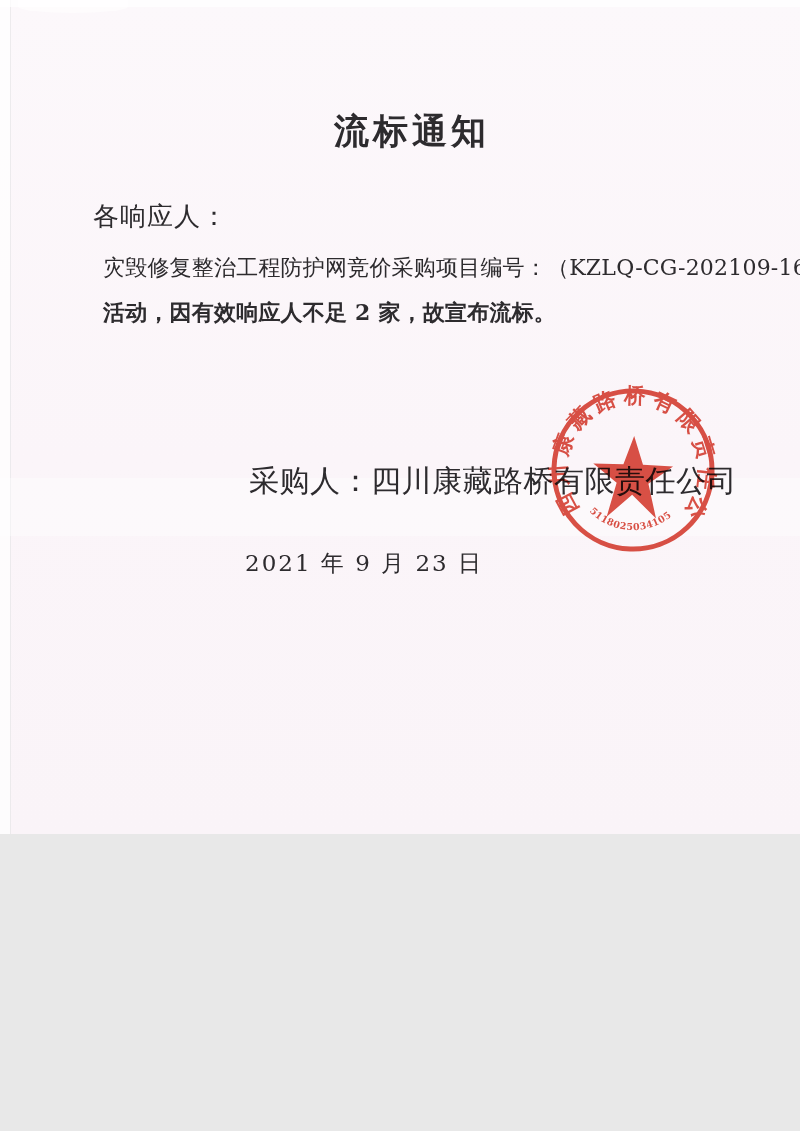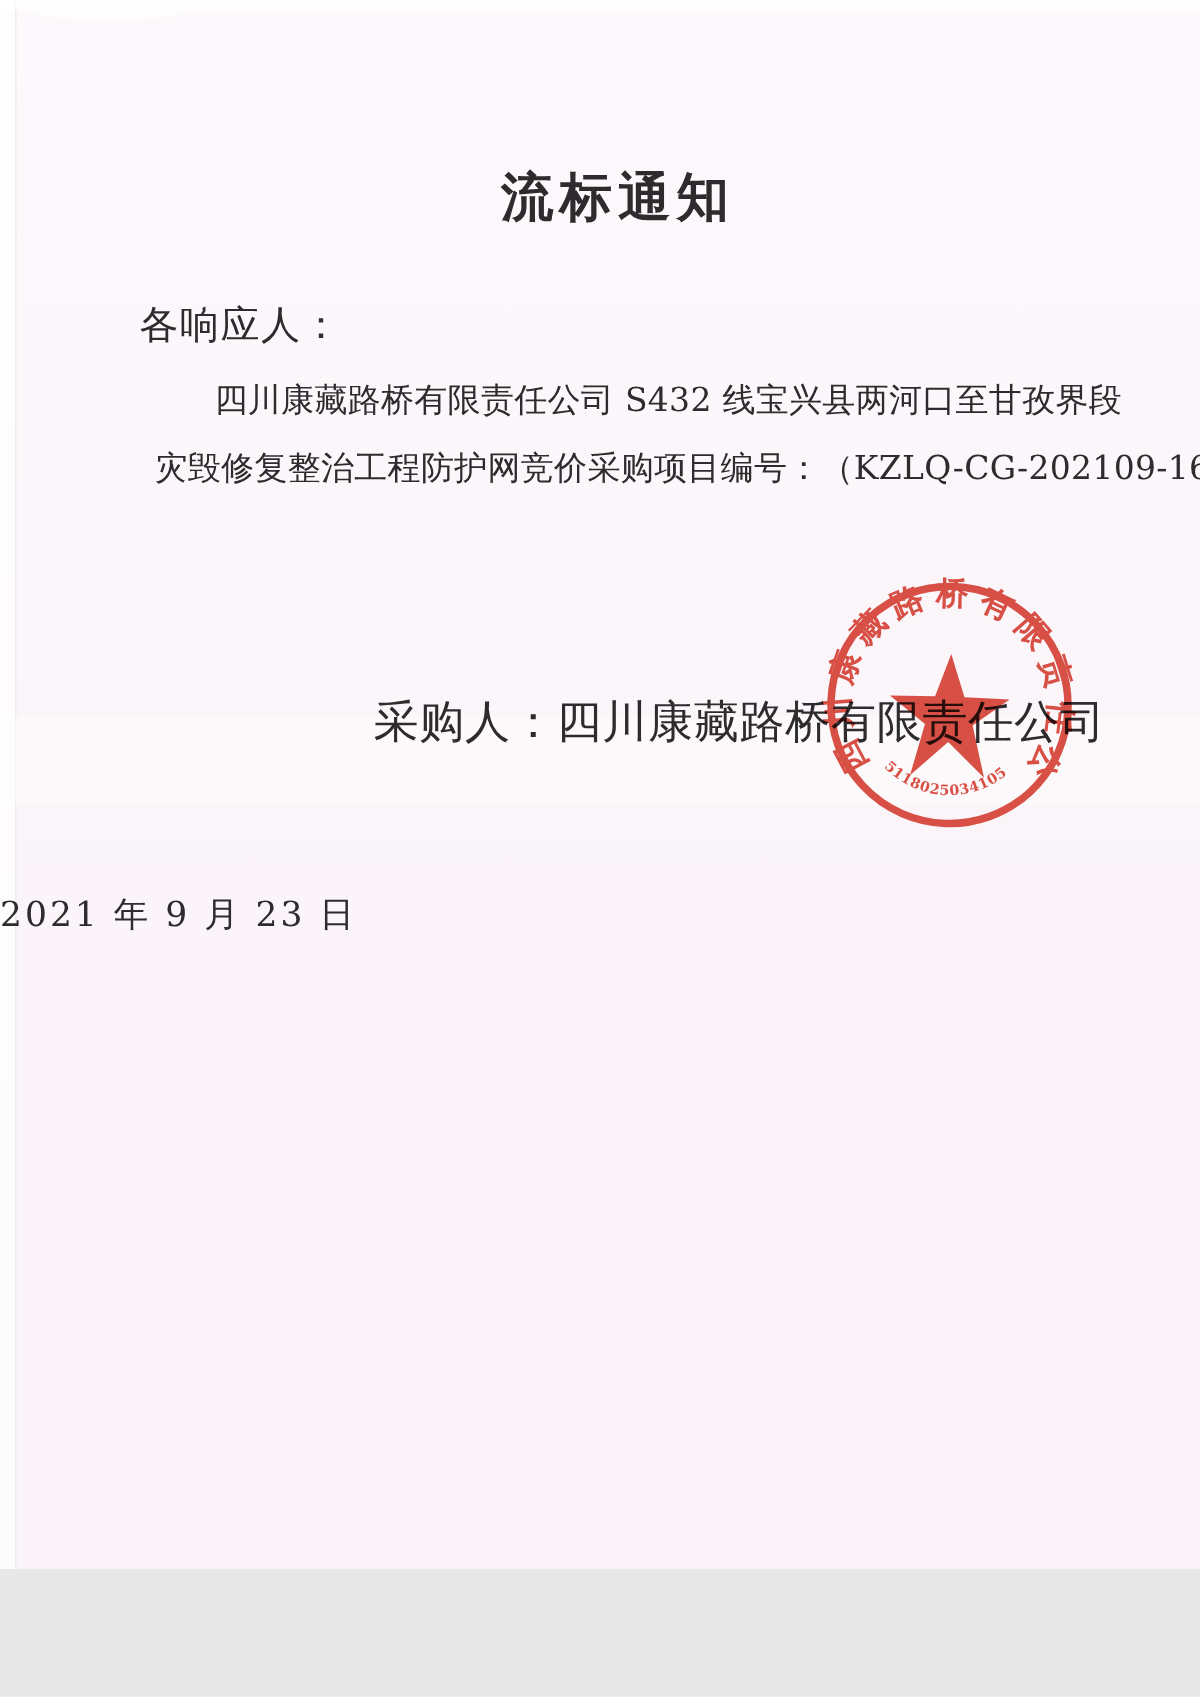--- a/index.html
+++ b/index.html
@@ -4,21 +4,21 @@
 <style>
   html, body {
     margin: 0;
     padding: 0;
     background: #e8e8e8;
     font-family: "DejaVu Serif", serif;
   }
   .page {
     position: relative;
     width: 800px;
-    height: 1046px;
+    height: 834px;
     margin: 0 auto;
     background: linear-gradient(180deg, #fcf8fb 0%, #fbf5f9 55%, #faf4f8 100%);
     overflow: hidden;
     color: var(--ink, #2d2b2e);
   }
   
   .edge-left {
     position: absolute; left: 0; top: 0; width: 10px; height: 1131px;
     background: #ffffff; opacity: 0.75;
     border-right: 1px solid rgba(190,185,192,0.35);
@@ -68,25 +68,24 @@
     position: absolute;
     top: 461px; left: 0; right: 63px;
     text-align: right;
     font-size: 30px;
     letter-spacing: 0.5px;
     white-space: nowrap;
   }
   .date {
     position: absolute;
     top: 548px; left: 0; right: 72px;
-    text-align: left;
+    text-align: center;
     font-size: 23px;
     letter-spacing: 2px;
     white-space: nowrap;
-    margin-top: 46px;
   }
   
   .seal {
     position: absolute;
     left: 548px; top: 385px;
     width: 170px; height: 170px;
     mix-blend-mode: multiply;
     opacity: 0.88;
     transform: rotate(2deg);
   }
@@ -104,22 +103,22 @@
   <div class="edge-left"></div>
   <div class="edge-top"></div>
   <div class="edge-notch"></div>
   <div class="scan-band"></div>
 
   <h1 class="title">流标通知</h1>
 
   <div class="salutation">各响应人：</div>
 
   <div class="body-block">
-    <div class="body-line indent">四川康藏路桥有限责任公司 S432 线宝兴县两河口至甘孜界段</div>
     <div class="body-line">灾毁修复整治工程防护网竞价采购项目编号：（KZLQ-CG-202109-16）</div>
+    <div class="body-line bold">活动，因有效响应人不足 2 家，故宣布流标。</div>
   </div>
 
   <div class="purchaser">采购人：四川康藏路桥有限责任公司</div>
 
   <div class="date">2021 年 9 月 23 日</div>
 
   <div class="seal">
     <svg viewBox="-85 -85 170 170" xmlns="http://www.w3.org/2000/svg">
       <defs>
         <path id="sealArc" d="M -52 42 A 67 67 0 1 1 52 42" fill="none"></path>

